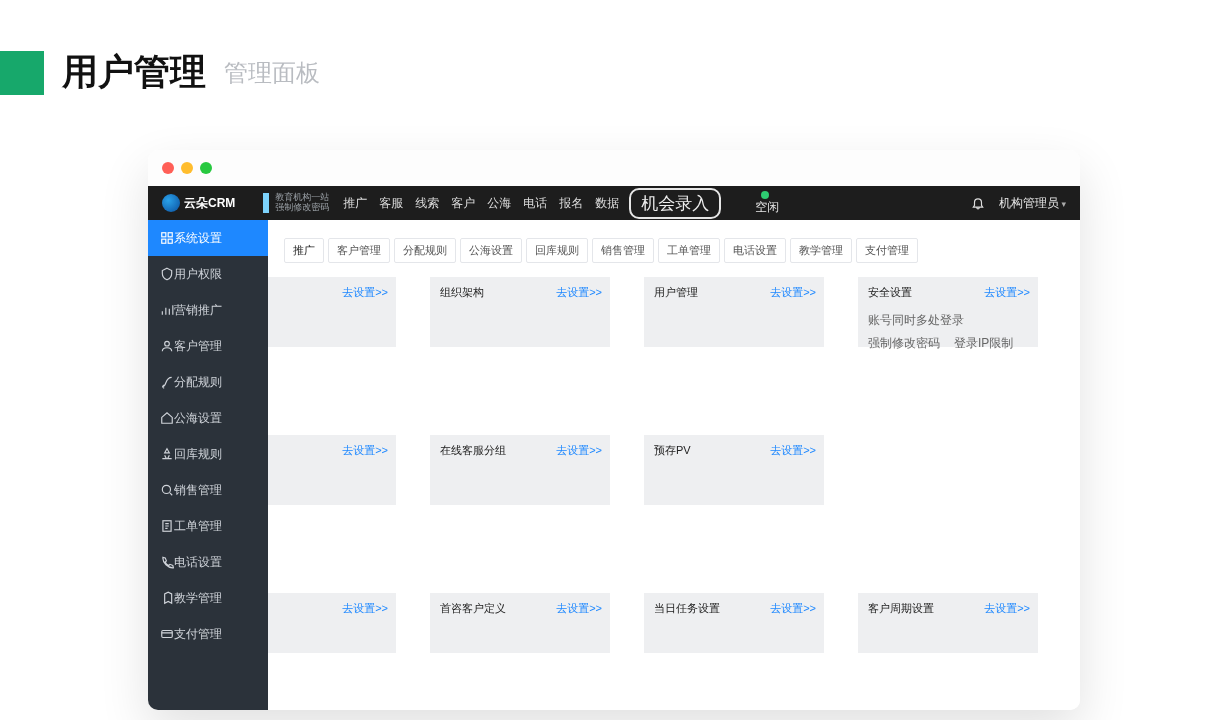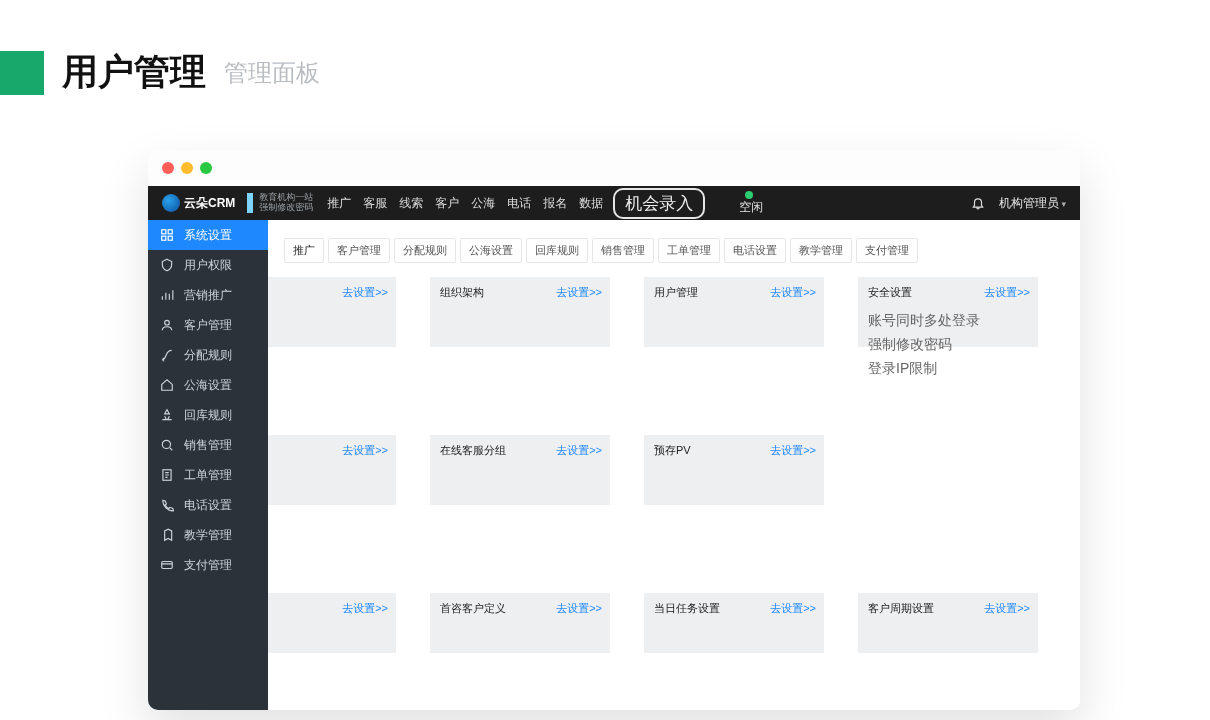--- a/index.html
+++ b/index.html
@@ -65,21 +65,21 @@
   padding: 0 14px;
   color: #e6e6e6;
   font-size: 12px;
 }
 .logo {
   font-size: 12px;
   font-weight: 700;
   color: #fff;
   display: flex;
   align-items: center;
-  margin-right: 12px;
+  margin-right: 28px;
 }
 .logo .swirl {
   width: 18px; height: 18px; border-radius: 50%;
   background: radial-gradient(circle at 35% 35%, #2aa2ea, #0a4f9e);
   margin-right: 4px;
 }
 .logo-sub {
   font-size: 9px;
   color: #9aa0a6;
   border-left: 6px solid #7dd3fc;
@@ -125,23 +125,22 @@
 .sidebar {
   width: 120px;
   background: #2b323a;
   color: #cfd3d9;
   font-size: 12px;
   padding-top: 0;
 }
 .side-item {
   display: flex;
   align-items: center;
-  height: 30px;
+  height: 36px;
   padding: 0 12px;
-  gap: 10px;
   cursor: pointer;
 }
 .side-item.active { background: #1e88ff; color: #fff; }
 .side-icon {
   width: 14px; height: 14px;
   display: inline-block;
 }
 
 .content {
   flex: 1;
@@ -188,22 +187,22 @@
   top: 8px;
   right: 8px;
   font-size: 11px;
   color: #1e88ff;
   cursor: pointer;
 }
 .card .sub-items {
   margin-top: 12px;
   display: flex;
   flex-wrap: wrap;
-  gap: 6px 22px;
-  font-size: 14px;
+  gap: 6px 14px;
+  font-size: 12px;
   color: #666;
 }
 
 .row3 { margin-top: 36px; }
 .row3 .card { height: 60px; }
 </style>
 </head>
 <body>
 
 <div class="slide-title">

